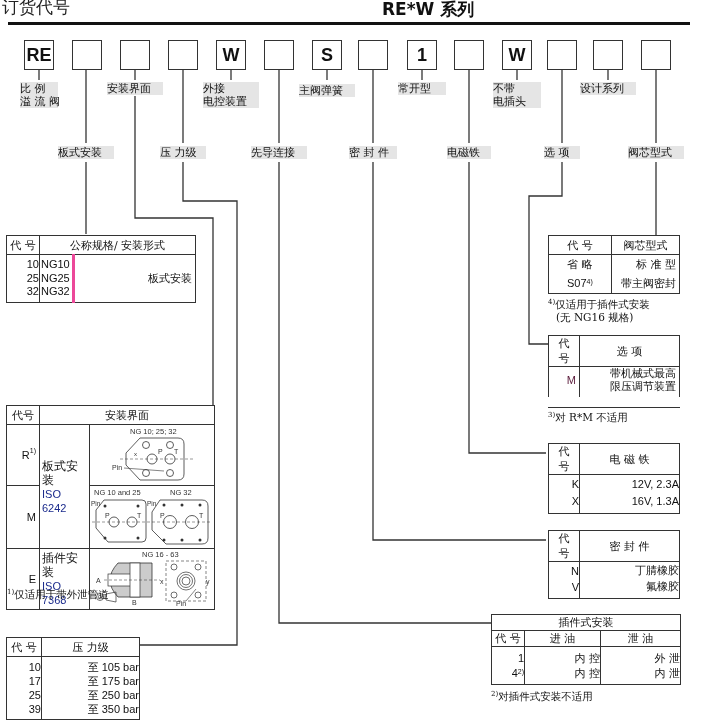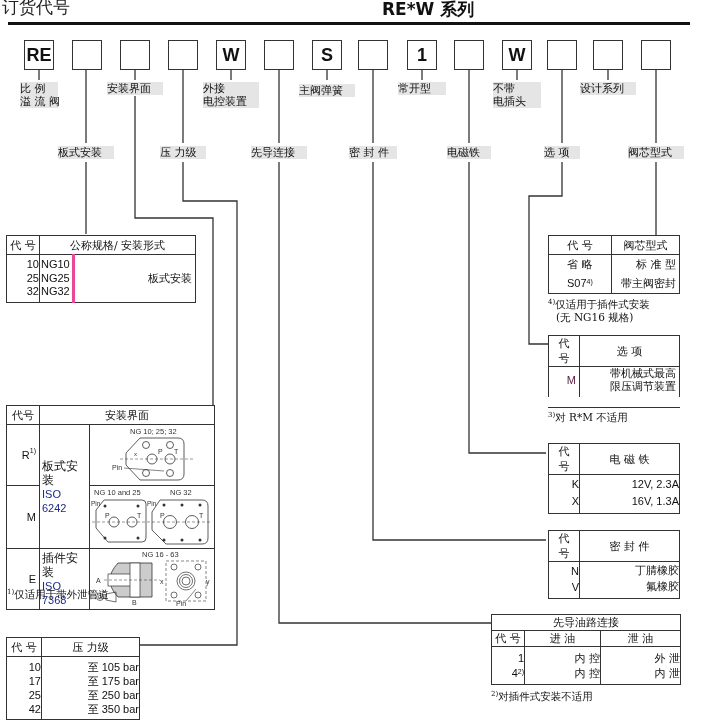--- a/index.html
+++ b/index.html
@@ -235,21 +235,21 @@
   <tbody>
       <tr>
     <th style="width:35px">代 号</th>
     <th>压 力级</th>
   </tr>
   <tr>
     <td class="c" style="line-height:14px;padding:3px 0">
       <div>10</div>
       <div>17</div>
       <div>25</div>
-      <div>42</div>
+      <div>39</div>
     </td>
     <td class="c" style="line-height:14px;padding:1px 0">
       <div>至 105 bar</div>
       <div>至 175 bar</div>
       <div>至 250 bar</div>
       <div>至 350 bar</div>
     </td>
   </tr>
 </tbody>
   </table>
@@ -331,21 +331,21 @@
       <div>丁腈橡胶</div>
       <div>氟橡胶</div>
     </td>
   </tr>
 </tbody>
   </table>
 
 <table class="t" style="left:491px;top:614px;width:190px">
   <tbody>
       <tr>
-    <th colspan="3" style="height:16px">先导油路连接</th>
+    <th colspan="3" style="height:16px">插件式安装</th>
   </tr>
   <tr>
     <th style="width:33px;height:16px">代 号</th>
     <th style="width:76px;height:16px">进 油</th>
     <th style="height:16px">泄 油</th>
   </tr>
   <tr>
     <td class="c" style="line-height:15px;padding:4px 0 3px">
       <div>1</div>
       <div><span>4</span><sup>2)</sup></div>

